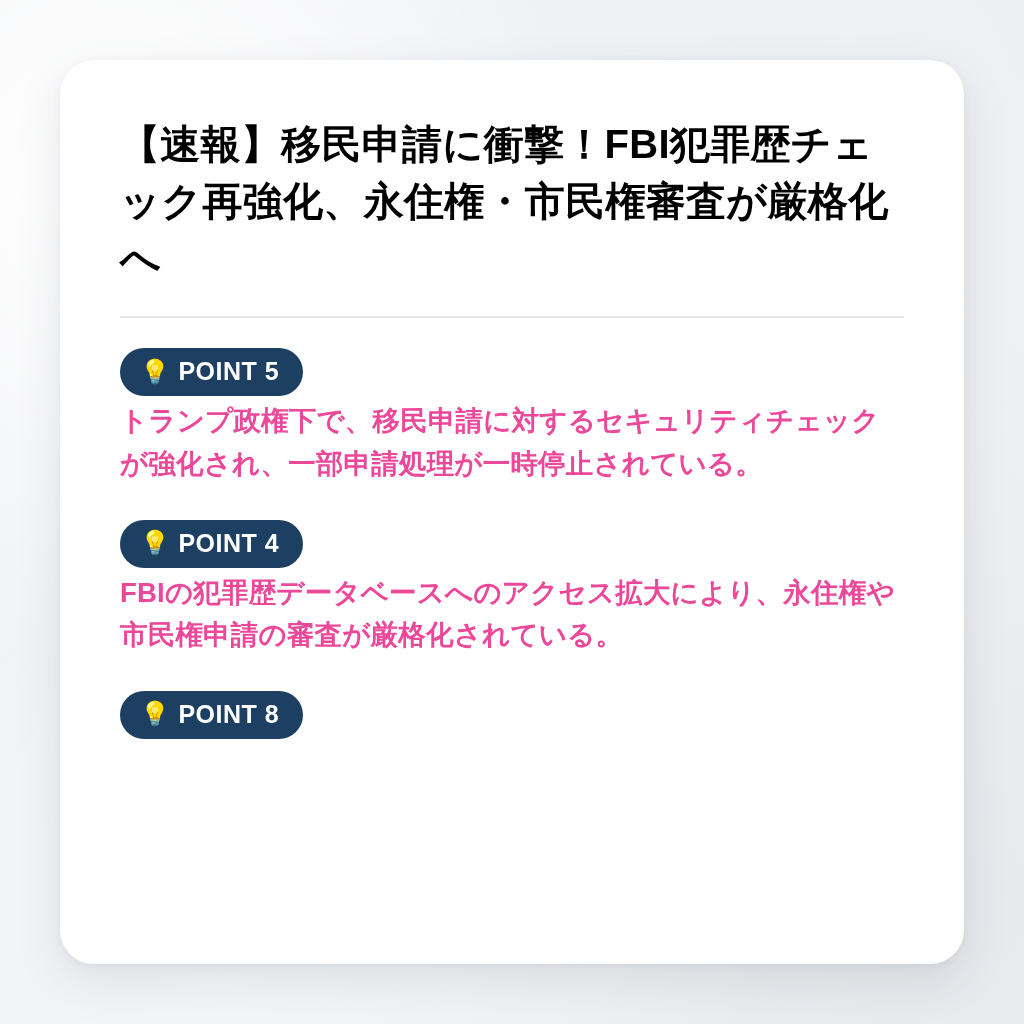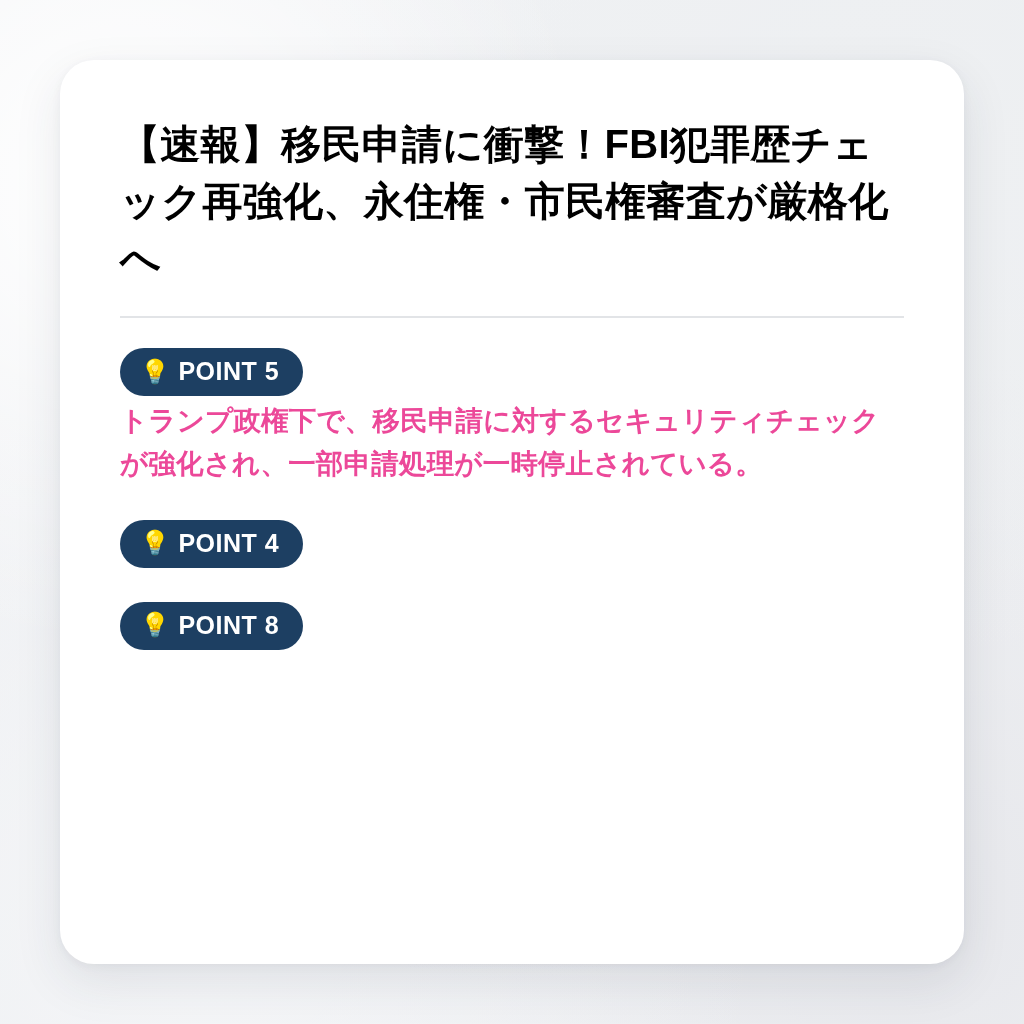--- a/index.html
+++ b/index.html
@@ -107,20 +107,21 @@
         <span>POINT 5</span>
       </div>
       <p class="point-text">トランプ政権下で、移民申請に対するセキュリティチェックが強化され、一部申請処理が一時停止されている。</p>
     </div>
 
     <div class="point-block">
       <div class="badge">
         <span class="bulb">💡</span>
         <span>POINT 4</span>
       </div>
+      <p class="point-text">FBIの犯罪歴データベースへのアクセス拡大により、永住権や市民権申請の審査が厳格化されている。</p>
     </div>
 
     <div class="point-block">
       <div class="badge">
         <span class="bulb">💡</span>
         <span>POINT 8</span>
       </div>
     </div>
 
   </div>

